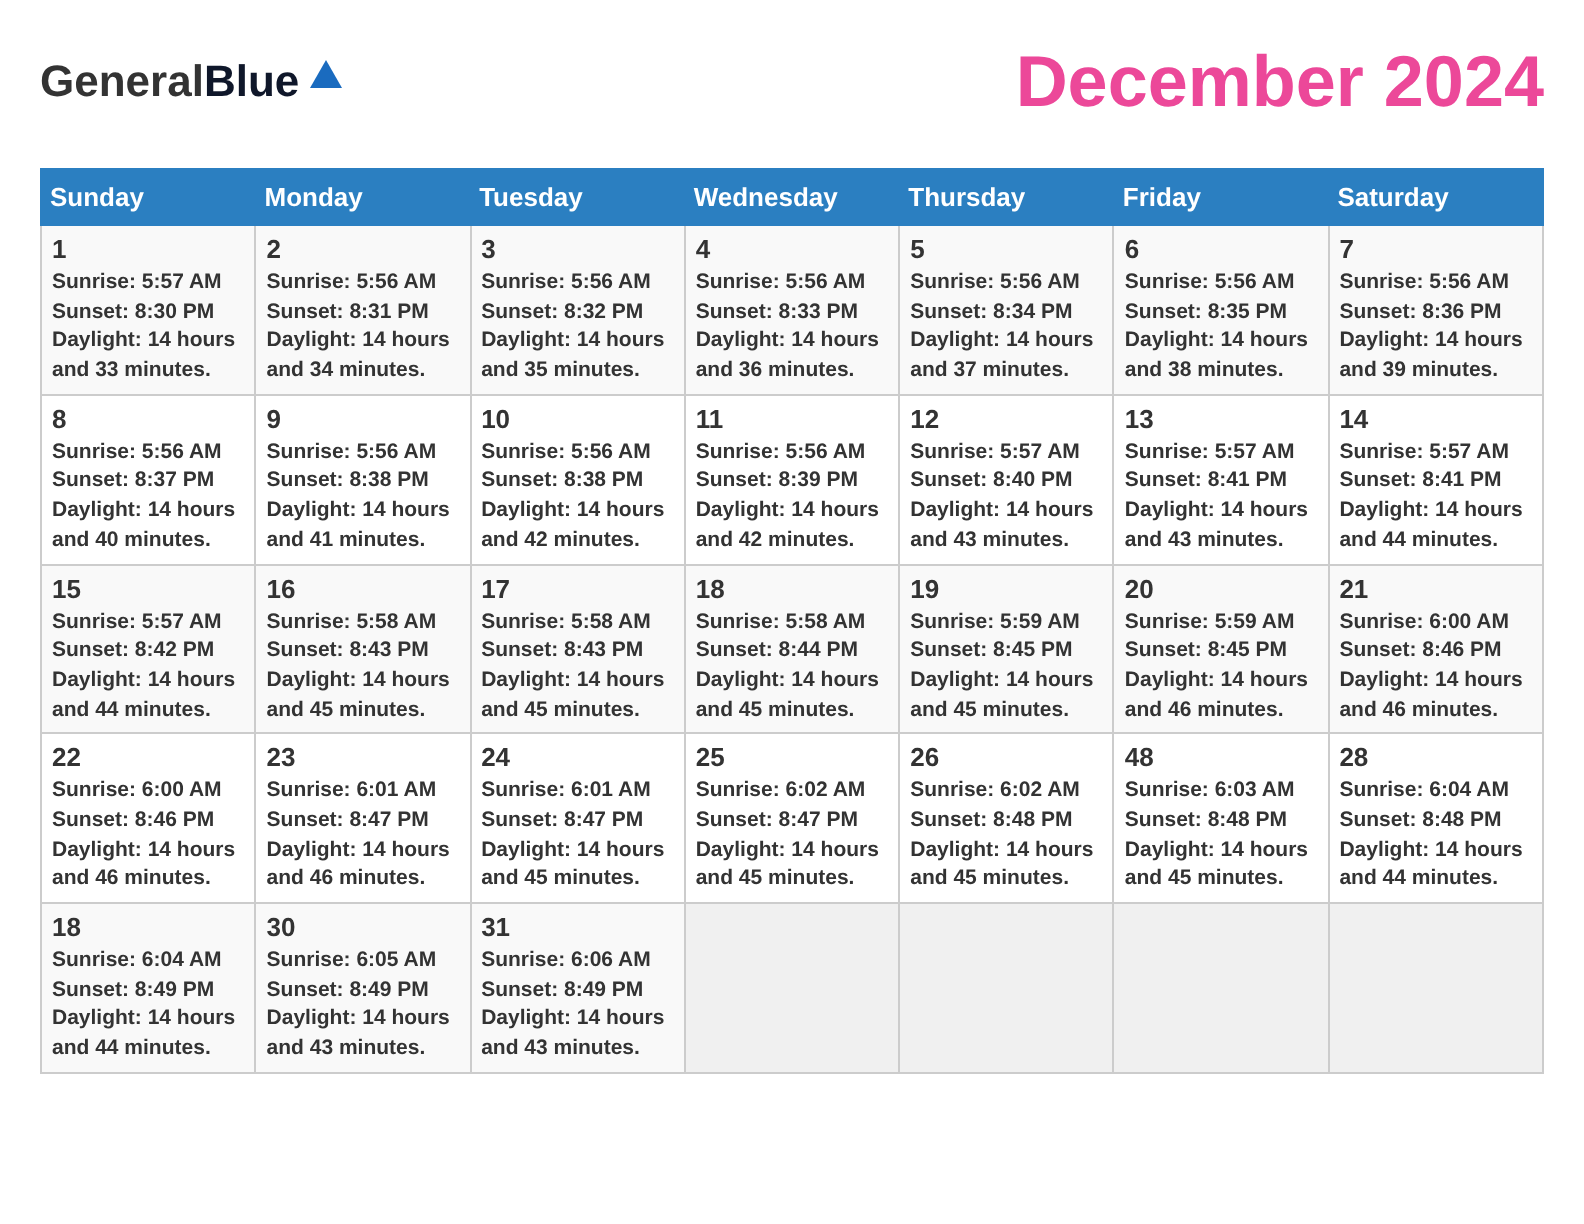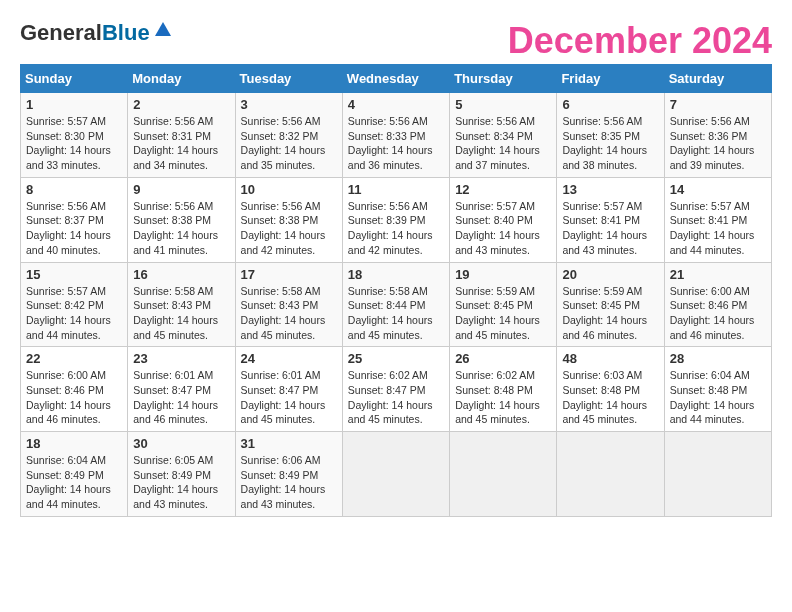--- a/index.html
+++ b/index.html
@@ -6,37 +6,37 @@
     body {
       font-family: Arial, sans-serif;
       background: #fff;
       width: 792px;
       min-height: 612px;
       padding: 20px;
     }
     .header-area {
       display: flex;
       justify-content: space-between;
-      align-items: flex-start;
-      margin-bottom: 2px;
+      align-items: center;
+      margin-bottom: 22px;
     }
     .logo {
       display: flex;
       flex-direction: column;
       align-items: flex-start;
     }
     .logo-text {
       display: flex;
       align-items: center;
       font-size: 22px;
       font-weight: bold;
       color: #333;
     }
     .logo-general { color: #333; }
-    .logo-blue { color: #0369a1; }
+    .logo-blue { color: #0f172a; }
     .title-area {
       text-align: right;
     }
     .month-title {
       font-size: 36px;
       font-weight: bold;
       color: #ec4899;
     }
     .location {
       font-size: 16px;
@@ -75,20 +75,21 @@
       font-size: 13px;
       font-weight: bold;
       color: #333;
       display: block;
       margin-bottom: 2px;
     }
     .day-info {
       font-size: 10.5px;
       color: #333;
       line-height: 1.4;
+      font-weight: bold;
     }
   </style>
 </head>
 <body>
 
 <div class="header-area">
   <div class="logo">
     <div class="logo-text">
       <span class="logo-general">General</span>
       <span class="logo-blue">Blue</span>

